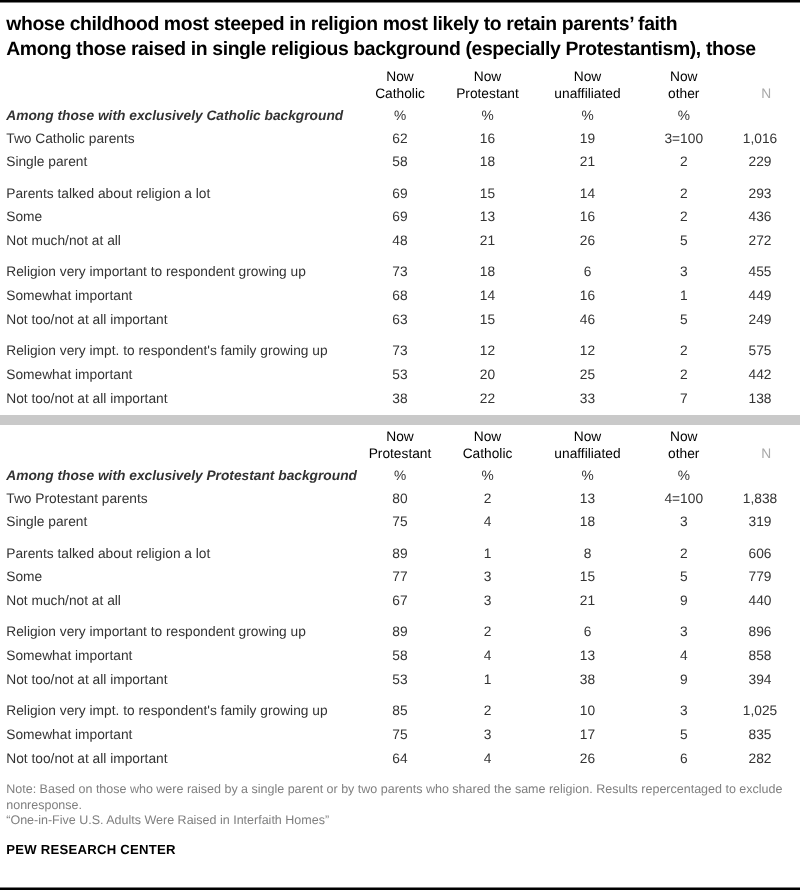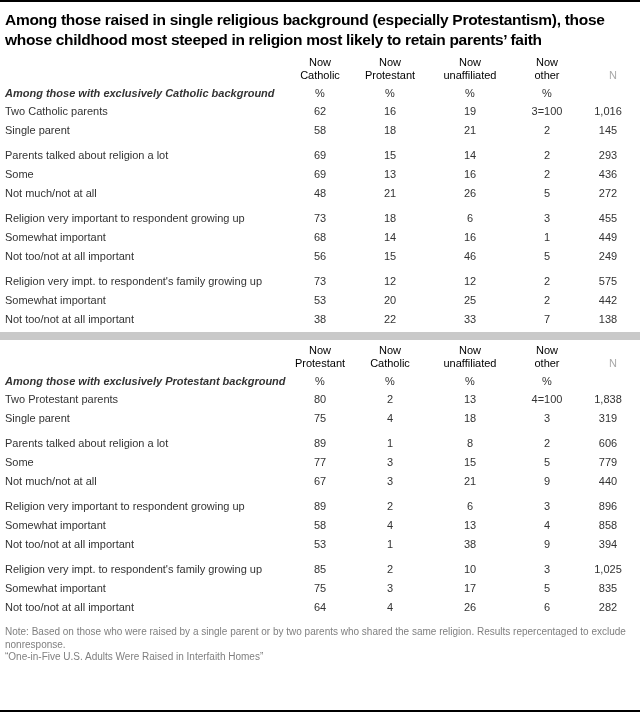--- a/index.html
+++ b/index.html
@@ -38,22 +38,22 @@
   .notes { margin: 10px 5px 0 5px; font-size: 10px; line-height: 12.5px; color: #7f7f7f; }
   .brand { margin: 10px 5px 0 5px; font-size: 10.5px; font-weight: bold; color: #000000; letter-spacing: 0.2px; }
 </style>
 </head>
 <body>
 
 <div class="page">
   <div class="rule-top"></div>
 
   <div class="title">
+    <div>whose childhood most steeped in religion most likely to retain parents’ faith</div>
     <div>Among those raised in single religious background (especially Protestantism), those</div>
-    <div>whose childhood most steeped in religion most likely to retain parents’ faith</div>
   </div>
 
   <table class="sec">
     <colgroup>
       <col style="width:282px">
         <col style="width:66px">
         <col style="width:74px">
       <col style="width:86px">
         <col style="width:68px">
         <col style="width:54px">
@@ -94,21 +94,21 @@
           <td class="val">19</td>
           <td class="val">3=100</td>
           <td class="ncol">1,016</td>
         </tr>
         <tr class="row">
           <td class="lbl">Single parent</td>
           <td class="val">58</td>
           <td class="val">18</td>
           <td class="val">21</td>
           <td class="val">2</td>
-          <td class="ncol">145</td>
+          <td class="ncol">229</td>
         </tr>
         <tr class="spacer">
           <td colspan="6"></td>
         </tr>
         <tr class="row">
           <td class="lbl">Parents talked about religion a lot</td>
           <td class="val">69</td>
           <td class="val">15</td>
           <td class="val">14</td>
           <td class="val">2</td>
@@ -144,21 +144,21 @@
         <tr class="row">
           <td class="lbl">Somewhat important</td>
           <td class="val">68</td>
           <td class="val">14</td>
           <td class="val">16</td>
           <td class="val">1</td>
           <td class="ncol">449</td>
         </tr>
         <tr class="row">
           <td class="lbl">Not too/not at all important</td>
-          <td class="val">56</td>
+          <td class="val">63</td>
           <td class="val">15</td>
           <td class="val">46</td>
           <td class="val">5</td>
           <td class="ncol">249</td>
         </tr>
         <tr class="spacer">
           <td colspan="6"></td>
         </tr>
         <tr class="row">
           <td class="lbl">Religion very impt. to respondent's family growing up</td>
@@ -325,15 +325,16 @@
           <td class="ncol">282</td>
         </tr>
       </tbody>
     </table>
 
   <div class="notes">
     <div>Note: Based on those who were raised by a single parent or by two parents who shared the same religion. Results repercentaged to exclude nonresponse.</div>
     <div>“One-in-Five U.S. Adults Were Raised in Interfaith Homes”</div>
   </div>
 
+  <div class="brand">PEW RESEARCH CENTER</div>
 
   <div class="rule-bottom"></div>
 </div>
 
 </body></html>

